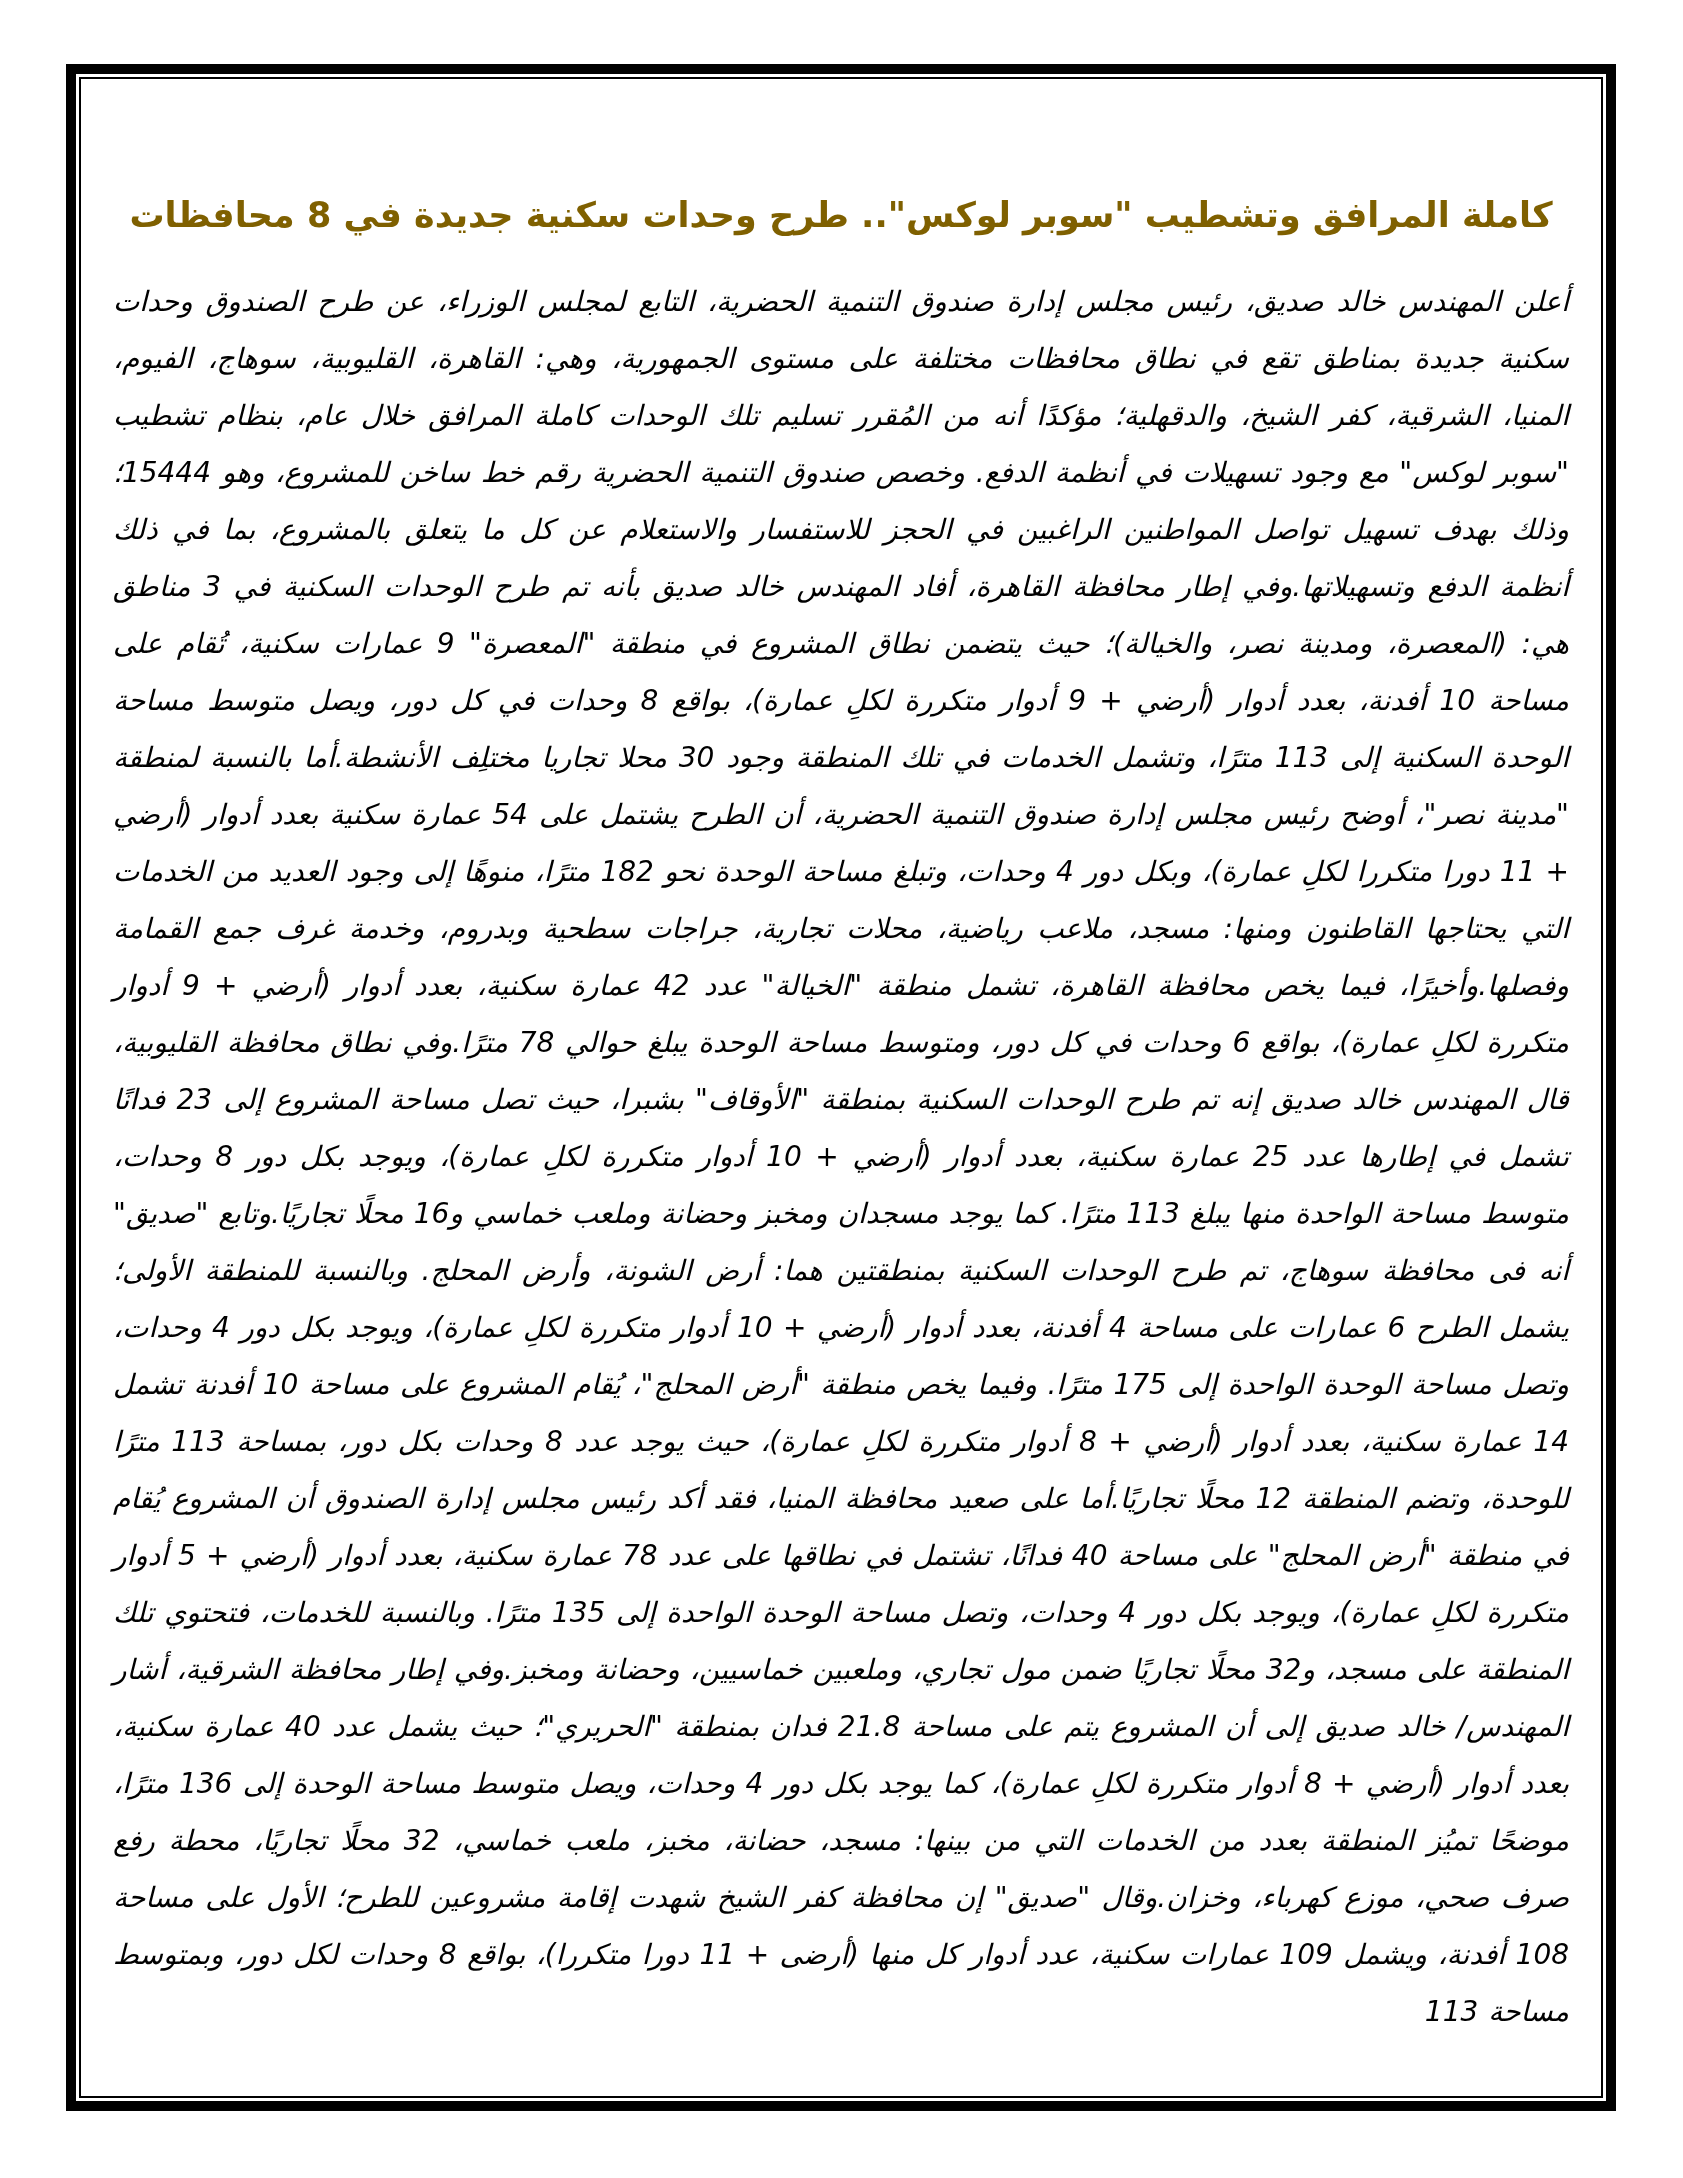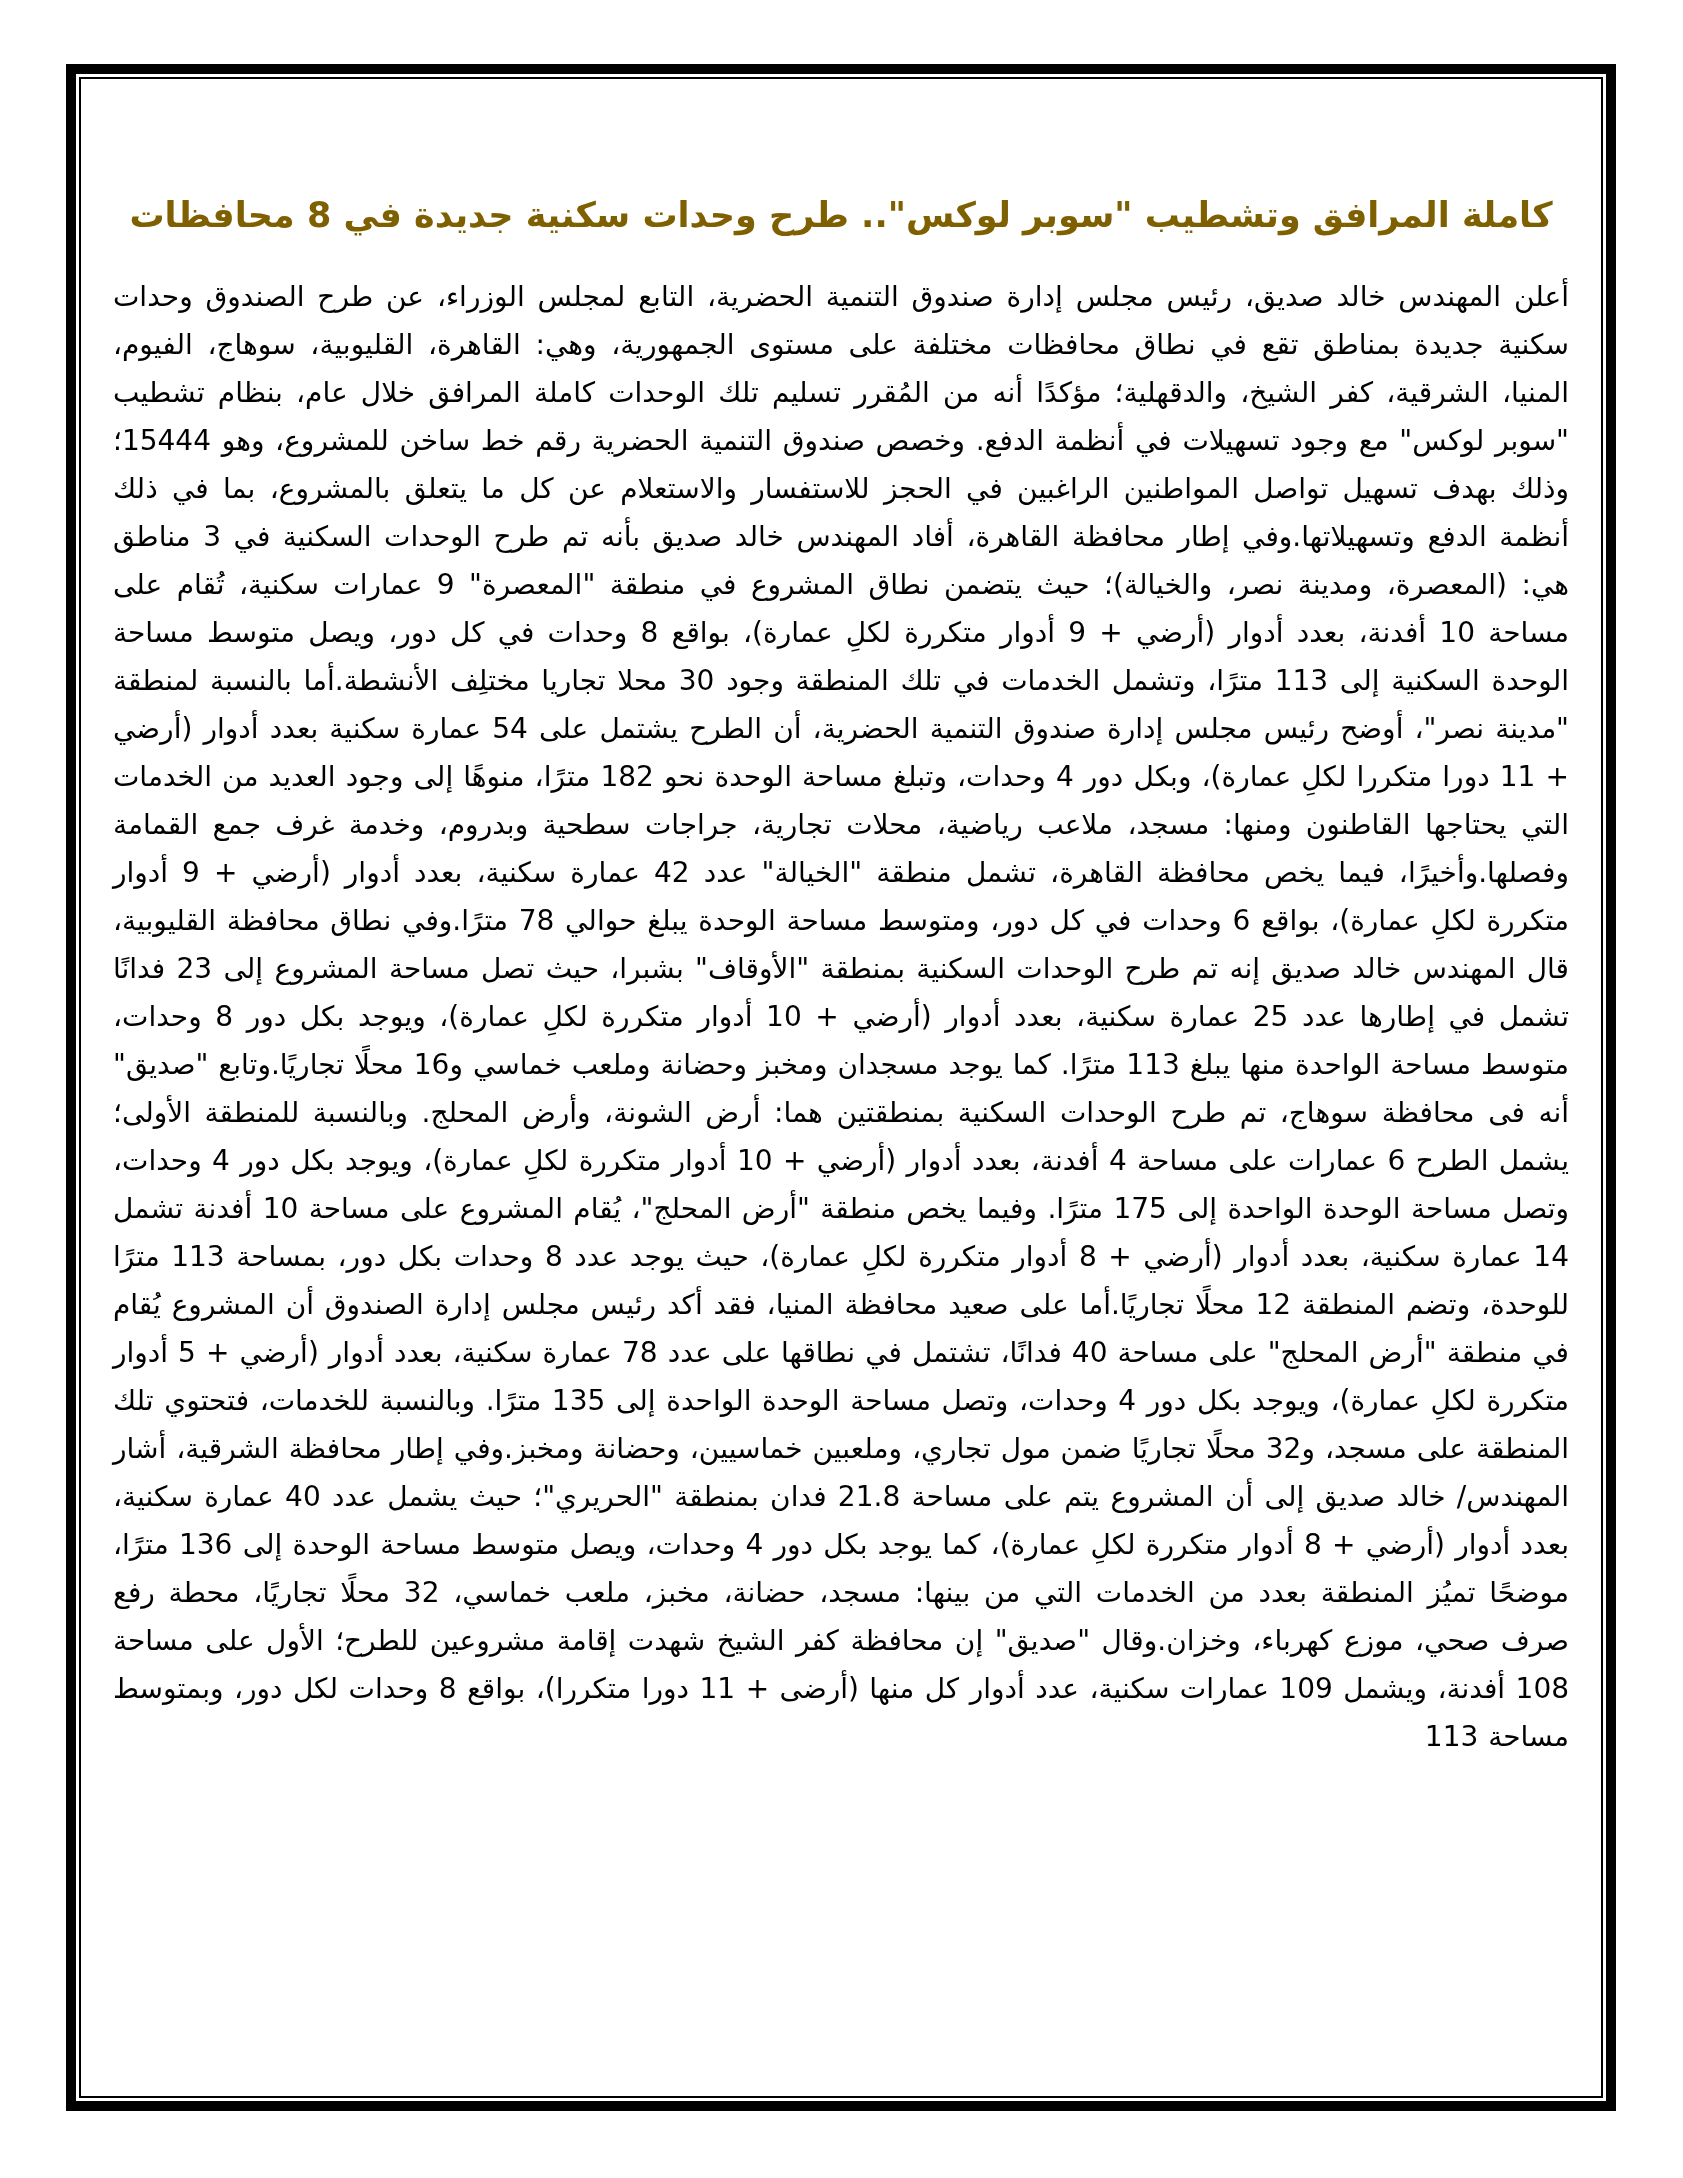--- a/index.html
+++ b/index.html
@@ -45,23 +45,24 @@
     font-weight: bold;
     letter-spacing: 0;
     margin-bottom: 28px;
   }
   .doc-body {
     direction: rtl;
     unicode-bidi: embed;
     text-align: justify;
     text-justify: inter-word;
     font-size: 28px;
-    line-height: 48px;
+    line-height: 57px;
     color: #000000;
     word-spacing: 1px;
+    font-style: italic;
   }
 </style>
 </head>
 <body>
 
 <div class="page-frame-outer">
   <div class="page-frame-inner">
     <div class="page-content">
       <h1 class="doc-title" style="color: rgb(127, 96, 0);">كاملة المرافق وتشطيب "سوبر لوكس".. طرح وحدات سكنية جديدة في 8 محافظات</h1>
       <p class="doc-body" style="color: rgb(0, 0, 0);">أعلن المهندس خالد صديق، رئيس مجلس إدارة صندوق التنمية الحضرية، التابع لمجلس الوزراء، عن طرح الصندوق وحدات سكنية جديدة بمناطق تقع في نطاق محافظات مختلفة على مستوى الجمهورية، وهي: القاهرة، القليوبية، سوهاج، الفيوم، المنيا، الشرقية، كفر الشيخ، والدقهلية؛ مؤكدًا أنه من المُقرر تسليم تلك الوحدات كاملة المرافق خلال عام، بنظام تشطيب "سوبر لوكس" مع وجود تسهيلات في أنظمة الدفع. وخصص صندوق التنمية الحضرية رقم خط ساخن للمشروع، وهو 15444؛ وذلك بهدف تسهيل تواصل المواطنين الراغبين في الحجز للاستفسار والاستعلام عن كل ما يتعلق بالمشروع، بما في ذلك أنظمة الدفع وتسهيلاتها.وفي إطار محافظة القاهرة، أفاد المهندس خالد صديق بأنه تم طرح الوحدات السكنية في 3 مناطق هي: (المعصرة، ومدينة نصر، والخيالة)؛ حيث يتضمن نطاق المشروع في منطقة "المعصرة" 9 عمارات سكنية، تُقام على مساحة 10 أفدنة، بعدد أدوار (أرضي + 9 أدوار متكررة لكلِ عمارة)، بواقع 8 وحدات في كل دور، ويصل متوسط مساحة الوحدة السكنية إلى 113 مترًا، وتشمل الخدمات في تلك المنطقة وجود 30 محلا تجاريا مختلِف الأنشطة.أما بالنسبة لمنطقة "مدينة نصر"، أوضح رئيس مجلس إدارة صندوق التنمية الحضرية، أن الطرح يشتمل على 54 عمارة سكنية بعدد أدوار (أرضي + 11 دورا متكررا لكلِ عمارة)، وبكل دور 4 وحدات، وتبلغ مساحة الوحدة نحو 182 مترًا، منوهًا إلى وجود العديد من الخدمات التي يحتاجها القاطنون ومنها: مسجد، ملاعب رياضية، محلات تجارية، جراجات سطحية وبدروم، وخدمة غرف جمع القمامة وفصلها.وأخيرًا، فيما يخص محافظة القاهرة، تشمل منطقة "الخيالة" عدد 42 عمارة سكنية، بعدد أدوار (أرضي + 9 أدوار متكررة لكلِ عمارة)، بواقع 6 وحدات في كل دور، ومتوسط مساحة الوحدة يبلغ حوالي 78 مترًا.وفي نطاق محافظة القليوبية، قال المهندس خالد صديق إنه تم طرح الوحدات السكنية بمنطقة "الأوقاف" بشبرا، حيث تصل مساحة المشروع إلى 23 فدانًا تشمل في إطارها عدد 25 عمارة سكنية، بعدد أدوار (أرضي + 10 أدوار متكررة لكلِ عمارة)، ويوجد بكل دور 8 وحدات، متوسط مساحة الواحدة منها يبلغ 113 مترًا. كما يوجد مسجدان ومخبز وحضانة وملعب خماسي و16 محلًا تجاريًا.وتابع "صديق" أنه فى محافظة سوهاج، تم طرح الوحدات السكنية بمنطقتين هما: أرض الشونة، وأرض المحلج. وبالنسبة للمنطقة الأولى؛ يشمل الطرح 6 عمارات على مساحة 4 أفدنة، بعدد أدوار (أرضي + 10 أدوار متكررة لكلِ عمارة)، ويوجد بكل دور 4 وحدات، وتصل مساحة الوحدة الواحدة إلى 175 مترًا. وفيما يخص منطقة "أرض المحلج"، يُقام المشروع على مساحة 10 أفدنة تشمل 14 عمارة سكنية، بعدد أدوار (أرضي + 8 أدوار متكررة لكلِ عمارة)، حيث يوجد عدد 8 وحدات بكل دور، بمساحة 113 مترًا للوحدة، وتضم المنطقة 12 محلًا تجاريًا.أما على صعيد محافظة المنيا، فقد أكد رئيس مجلس إدارة الصندوق أن المشروع يُقام في منطقة "أرض المحلج" على مساحة 40 فدانًا، تشتمل في نطاقها على عدد 78 عمارة سكنية، بعدد أدوار (أرضي + 5 أدوار متكررة لكلِ عمارة)، ويوجد بكل دور 4 وحدات، وتصل مساحة الوحدة الواحدة إلى 135 مترًا. وبالنسبة للخدمات، فتحتوي تلك المنطقة على مسجد، و32 محلًا تجاريًا ضمن مول تجاري، وملعبين خماسيين، وحضانة ومخبز.وفي إطار محافظة الشرقية، أشار المهندس/ خالد صديق إلى أن المشروع يتم على مساحة 21.8 فدان بمنطقة "الحريري"؛ حيث يشمل عدد 40 عمارة سكنية، بعدد أدوار (أرضي + 8 أدوار متكررة لكلِ عمارة)، كما يوجد بكل دور 4 وحدات، ويصل متوسط مساحة الوحدة إلى 136 مترًا، موضحًا تميُز المنطقة بعدد من الخدمات التي من بينها: مسجد، حضانة، مخبز، ملعب خماسي، 32 محلًا تجاريًا، محطة رفع صرف صحي، موزع كهرباء، وخزان.وقال "صديق" إن محافظة كفر الشيخ شهدت إقامة مشروعين للطرح؛ الأول على مساحة 108 أفدنة، ويشمل 109 عمارات سكنية، عدد أدوار كل منها (أرضى + 11 دورا متكررا)، بواقع 8 وحدات لكل دور، وبمتوسط مساحة 113</p>

